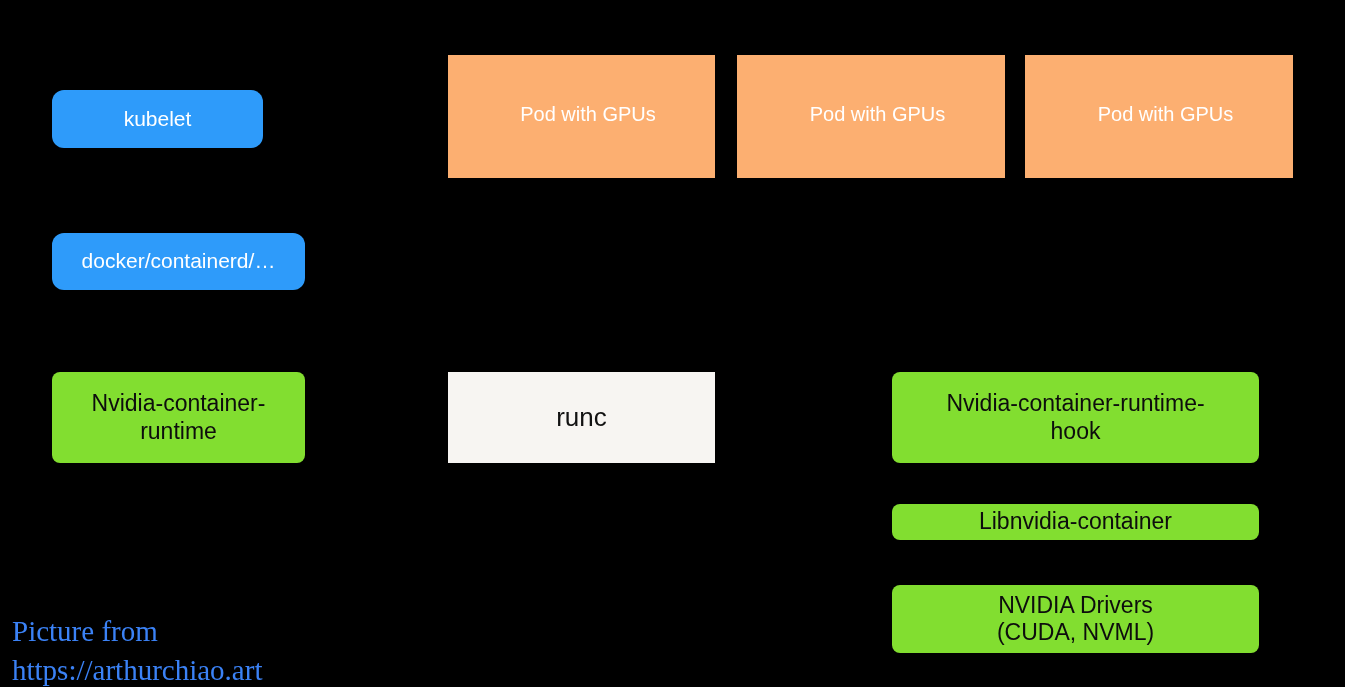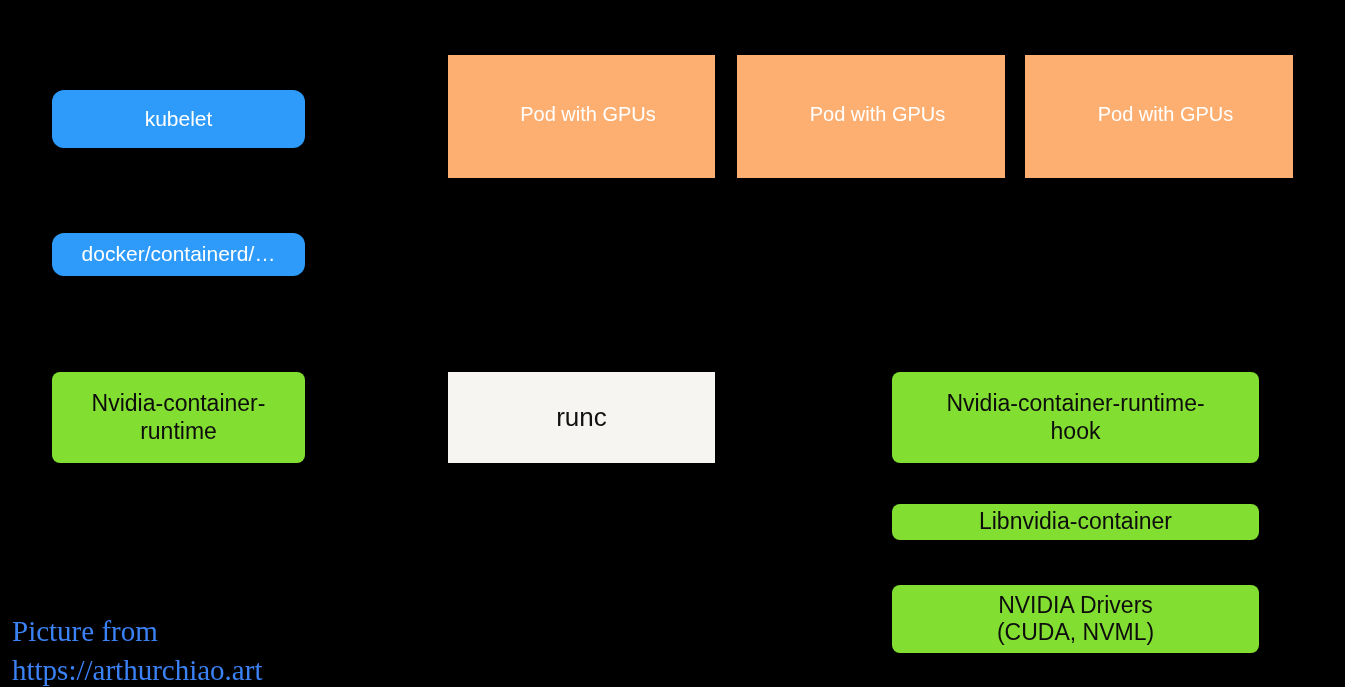--- a/index.html
+++ b/index.html
@@ -65,23 +65,23 @@
     font-size: 29px;
     line-height: 1.35;
     white-space: pre-line;
   }
 </style>
 </head>
 <body>
 
 <div id="canvas" style="width: 1345px; height: 687px; background: rgb(0, 0, 0);">
 
-  <div class="node blue" style="left: 52px; top: 90px; width: 253px; height: 58px;">kubelet</div>
+  <div class="node blue" style="left: 52px; top: 90px; width: 211px; height: 58px;">kubelet</div>
 
-  <div class="node blue" style="left: 52px; top: 233px; width: 253px; height: 43px;">docker/containerd/…</div>
+  <div class="node blue" style="left: 52px; top: 233px; width: 253px; height: 57px;">docker/containerd/…</div>
 
   <div class="node orange" style="left: 448px; top: 55px; width: 267px; height: 123px;">Pod with GPUs</div>
 
   <div class="node orange" style="left: 737px; top: 55px; width: 268px; height: 123px;">Pod with GPUs</div>
 
   <div class="node orange" style="left: 1025px; top: 55px; width: 268px; height: 123px;">Pod with GPUs</div>
 
   <div class="node green" style="left: 52px; top: 372px; width: 253px; height: 91px;">Nvidia-container-
 runtime</div>
 

